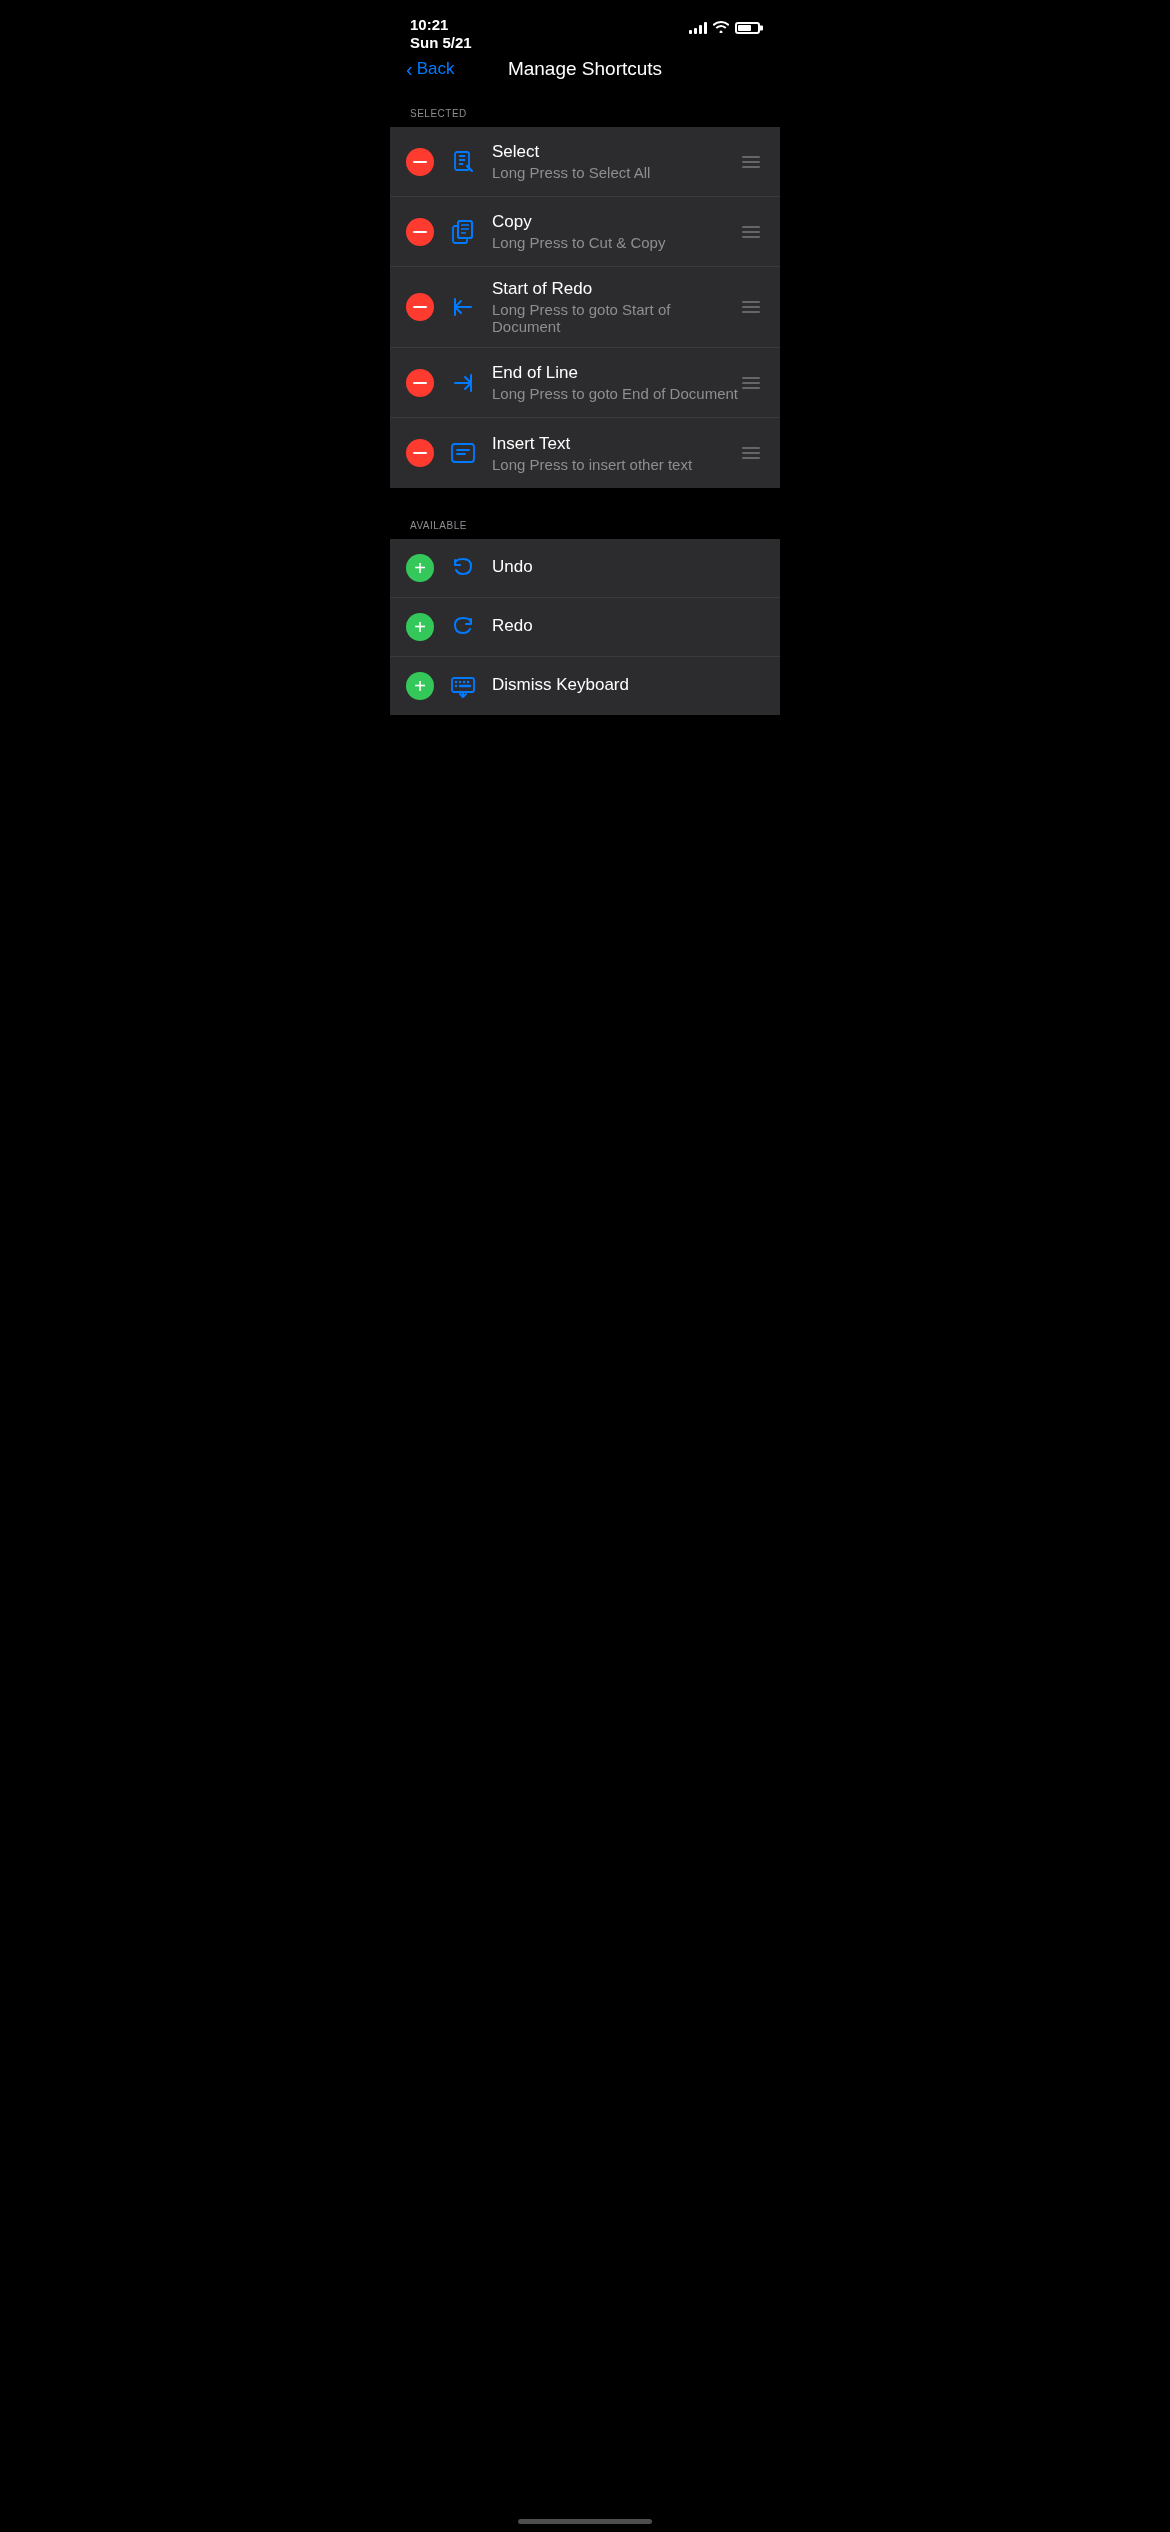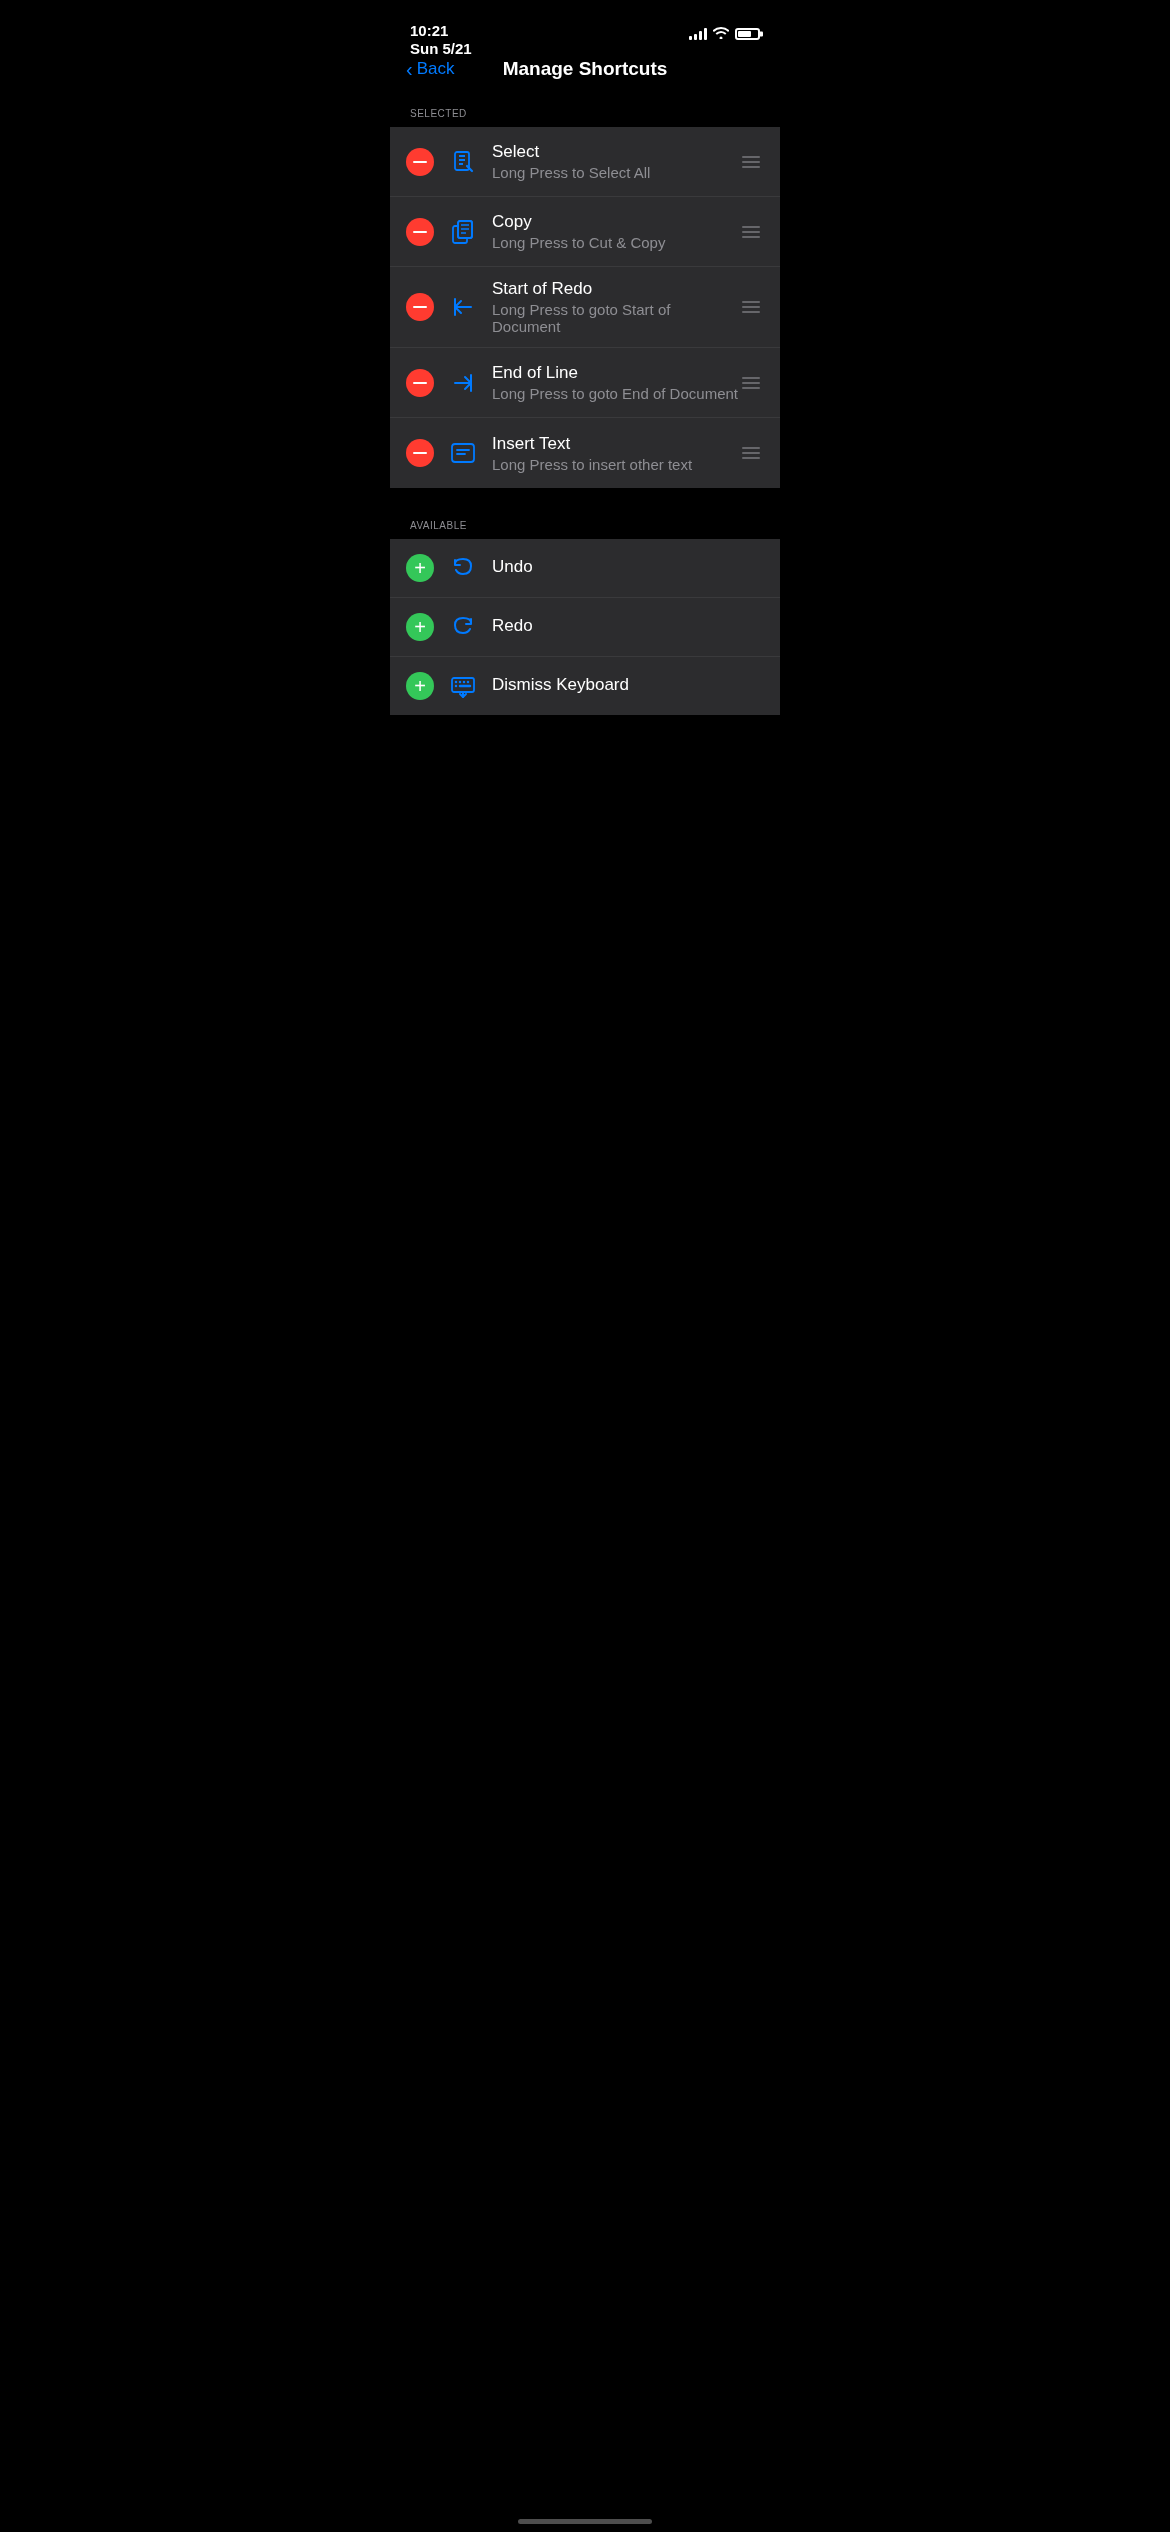--- a/index.html
+++ b/index.html
@@ -14,21 +14,21 @@
       margin: 0 auto;
       position: relative;
       overflow-x: hidden;
     }
 
     
     .status-bar {
       display: flex;
       justify-content: space-between;
       align-items: flex-start;
-      padding: 22px 20px 6px 20px;
+      padding: 16px 20px 6px 20px;
       height: 50px;
     }
 
     .status-time {
       font-size: 15px;
       font-weight: 600;
       color: #fff;
       line-height: 1.2;
     }
 
@@ -111,21 +111,21 @@
 
     .back-chevron {
       font-size: 20px;
       font-weight: 300;
       line-height: 1;
       margin-top: -1px;
     }
 
     .nav-title {
       font-size: 19px;
-      font-weight: 700;
+      font-weight: 400;
       color: #fff;
       text-align: center;
     }
 
     
     .section-header {
       padding: 12px 20px 8px;
       font-size: 10px;
       font-weight: 400;
       color: #8E8E93;

